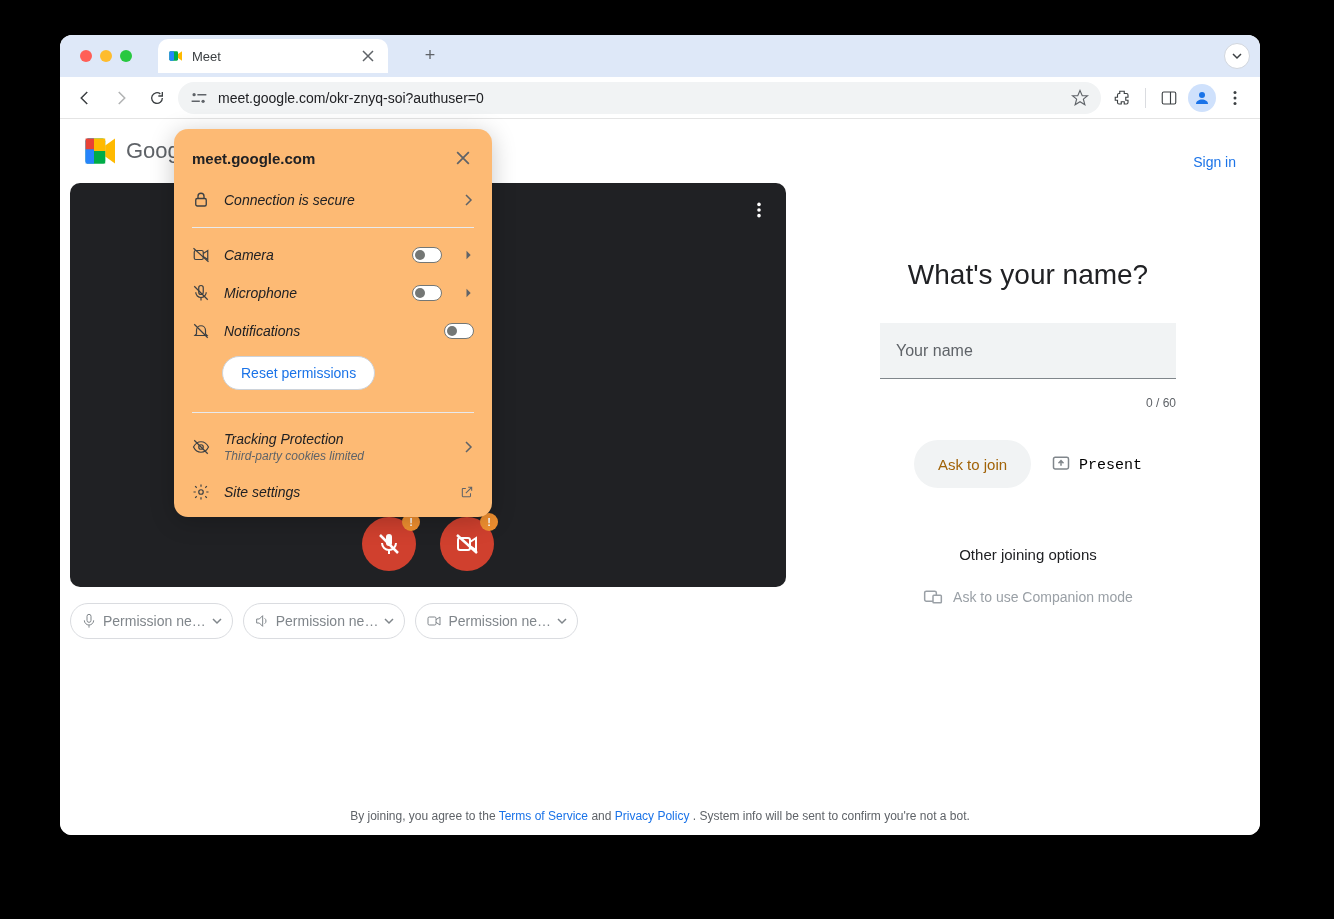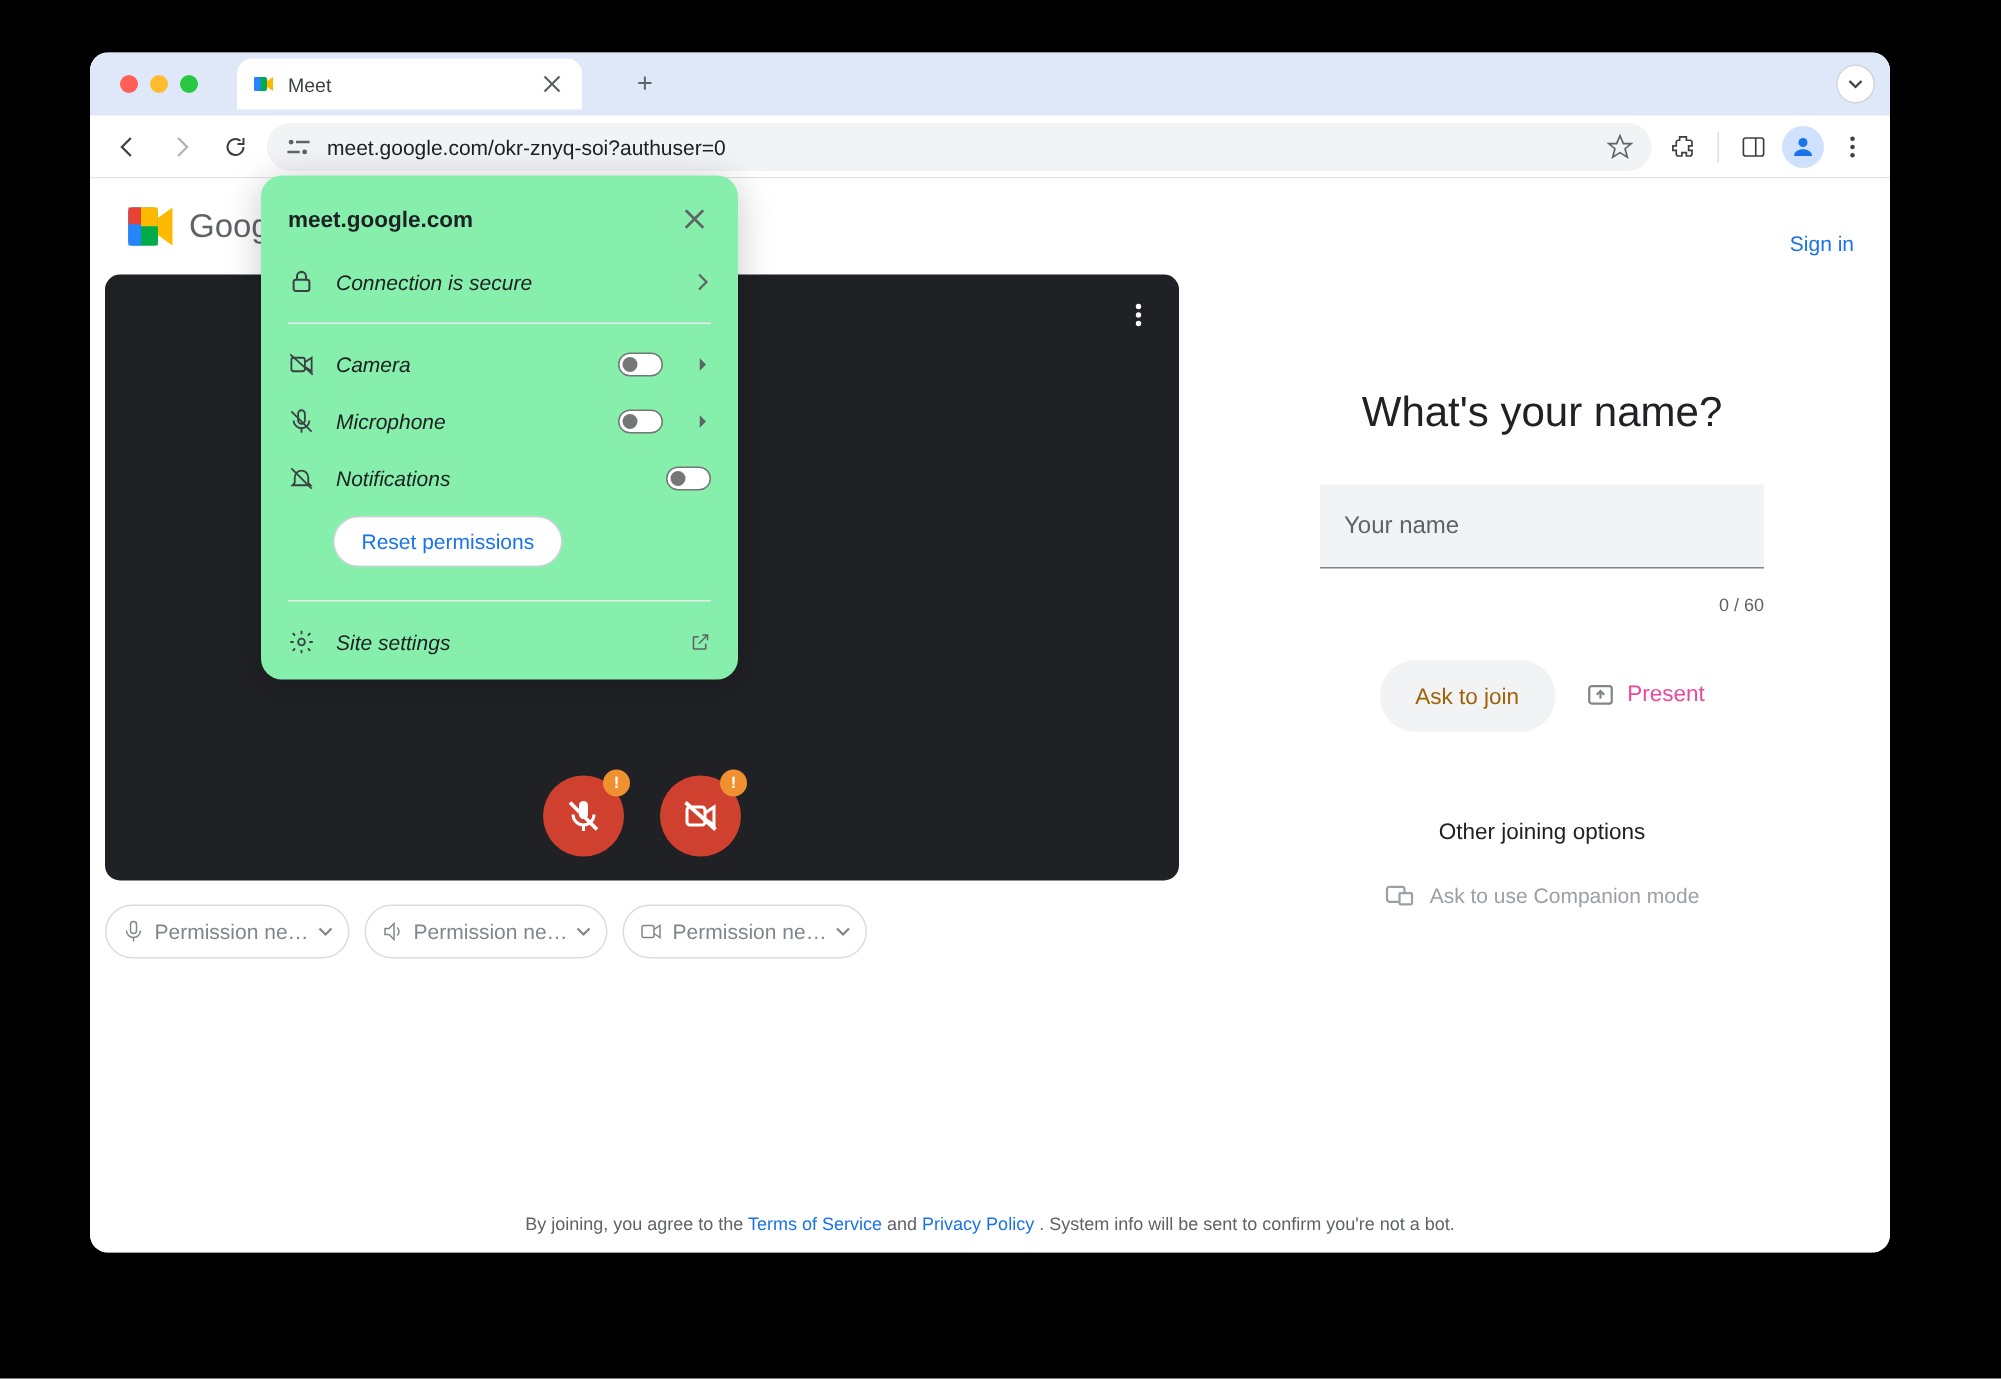--- a/index.html
+++ b/index.html
@@ -123,34 +123,34 @@
   .right {flex:1;display:flex;flex-direction:column;align-items:center;padding-top:76px;}
   .title {font-size:28px;color:#202124;margin-bottom:32px;}
   .name-wrap {width:296px;}
   .name-input {
     width:100%;height:56px;background:#f1f3f4;border:none;border-bottom:1px solid #80868b;padding:0 16px;font-size:16px;outline:none;color:#202124;
   }
   .name-input::placeholder{color:#5f6368;}
   .counter {text-align:right;font-size:12px;color:#5f6368;margin-top:17px;}
   .actions {display:flex;gap:20px;margin-top:30px;align-items:center;}
   .ask-btn {background:#f1f3f4;border:none;border-radius:24px;height:48px;padding:0 24px;font-size:15px;color:#a16207;}
-  .present {display:flex;align-items:flex-start;gap:8px;color:#ec4899;font-size:15px;cursor:pointer;}
+  .present {display:flex;align-items:flex-end;gap:8px;color:#000000;font-size:15px;cursor:pointer;font-family:Liberation Mono, monospace;}
   .subhead {font-size:15px;color:#202124;margin-top:58px;}
   .companion {display:flex;align-items:center;gap:10px;margin-top:24px;color:#9aa0a6;font-size:14px;cursor:pointer;}
 
   .footer {
     position:absolute;bottom:12px;left:0;right:0;text-align:center;font-size:12px;color:#5f6368;
   }
   .footer a {color:#1a73e8;text-decoration:none;}
 
   
   .popup {
     position:absolute;
-    top:82px;left:114px;
-    width:318px;background:#86efac;border-radius:14px;
+    top:94px;left:114px;
+    width:318px;background:#fdba74;border-radius:14px;
     box-shadow:0 4px 24px rgba(0,0,0,.22);
     padding:18px 0 6px;
     z-index:50;
     font-size:14px;color:#202124;
   }
   .popup-head {display:flex;align-items:center;justify-content:space-between;padding:0 18px 12px;}
   .popup-title {font-size:15px;font-weight:600;}
   .popup-close {cursor:pointer;color:#5f6368;padding:4px;}
   .popup-row {display:flex;align-items:center;padding:10px 18px;gap:14px;cursor:pointer;}
   .popup-row .lbl {flex:1;font-style:italic;}
@@ -430,20 +430,34 @@
         </svg>
       <span class="lbl">Notifications</span>
       <span class="toggle"></span>
     </div>
     <div class="reset-wrap">
       <button class="reset-btn">Reset permissions</button>
     </div>
     <hr>
     <div class="popup-row">
       <svg width="18" height="18" viewBox="0 0 24 24">
+          <path d="M2 12s3.5-7 10-7 10 7 10 7-3.5 7-10 7S2 12 2 12z" fill="none" stroke="#3c4043" stroke-width="1.6"></path>
+          <circle cx="12" cy="12" r="3" fill="none" stroke="#3c4043" stroke-width="1.6"></circle>
+          <line x1="3" y1="3" x2="21" y2="21" stroke="#3c4043" stroke-width="1.6"></line>
+        </svg>
+      <div class="lbl">
+        <div>Tracking Protection</div>
+        <div class="popup-sub">Third-party cookies limited</div>
+      </div>
+      <svg class="chev" width="12" height="12" viewBox="0 0 12 12">
+          <path d="M4 1 L9 6 L4 11" stroke="#5f6368" stroke-width="1.5" fill="none"></path>
+        </svg>
+    </div>
+    <div class="popup-row">
+      <svg width="18" height="18" viewBox="0 0 24 24">
           <circle cx="12" cy="12" r="3" fill="none" stroke="#3c4043" stroke-width="1.6"></circle>
           <path d="M12 2v3M12 19v3M4.2 4.2l2.1 2.1M17.7 17.7l2.1 2.1M2 12h3M19 12h3M4.2 19.8l2.1-2.1M17.7 6.3l2.1-2.1" stroke="#3c4043" stroke-width="1.6"></path>
         </svg>
       <span class="lbl">Site settings</span>
       <svg class="chev" width="14" height="14" viewBox="0 0 24 24">
           <path d="M14 4h6v6M20 4L10 14" stroke="#5f6368" stroke-width="1.8" fill="none"></path>
           <path d="M18 14v5a1 1 0 01-1 1H5a1 1 0 01-1-1V7a1 1 0 011-1h5" stroke="#5f6368" stroke-width="1.8" fill="none"></path>
         </svg>
     </div>
   </div>

